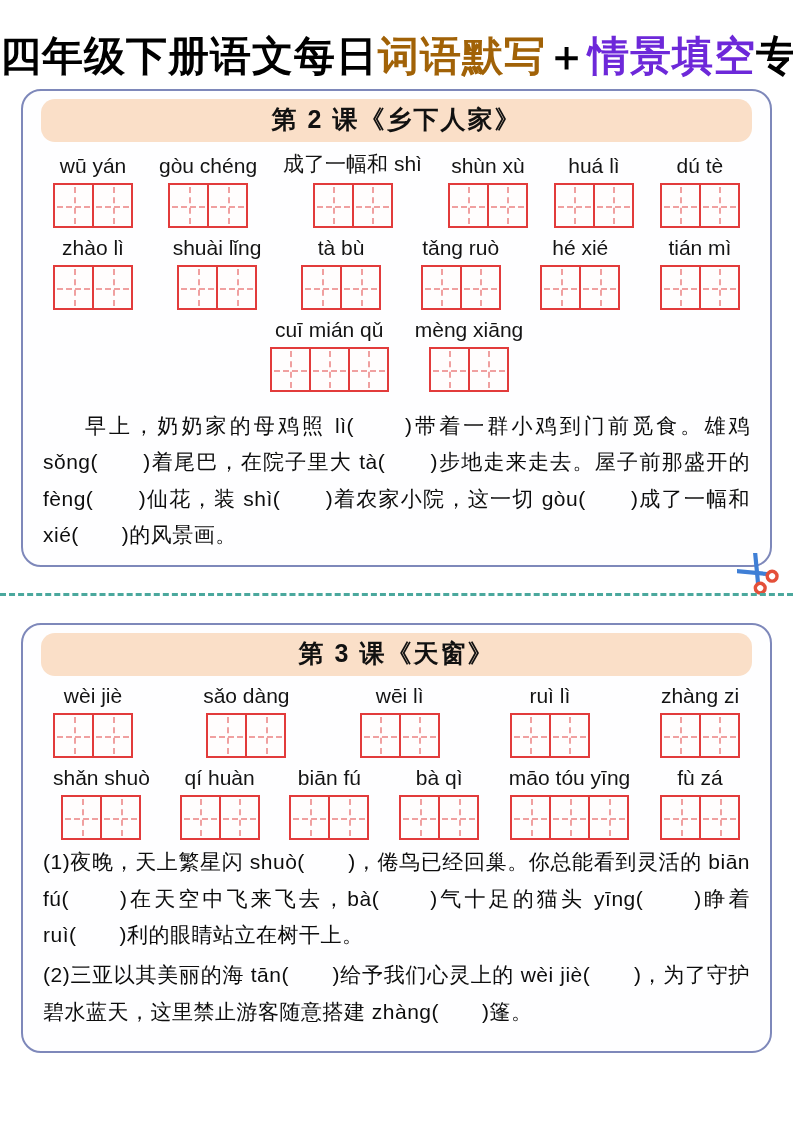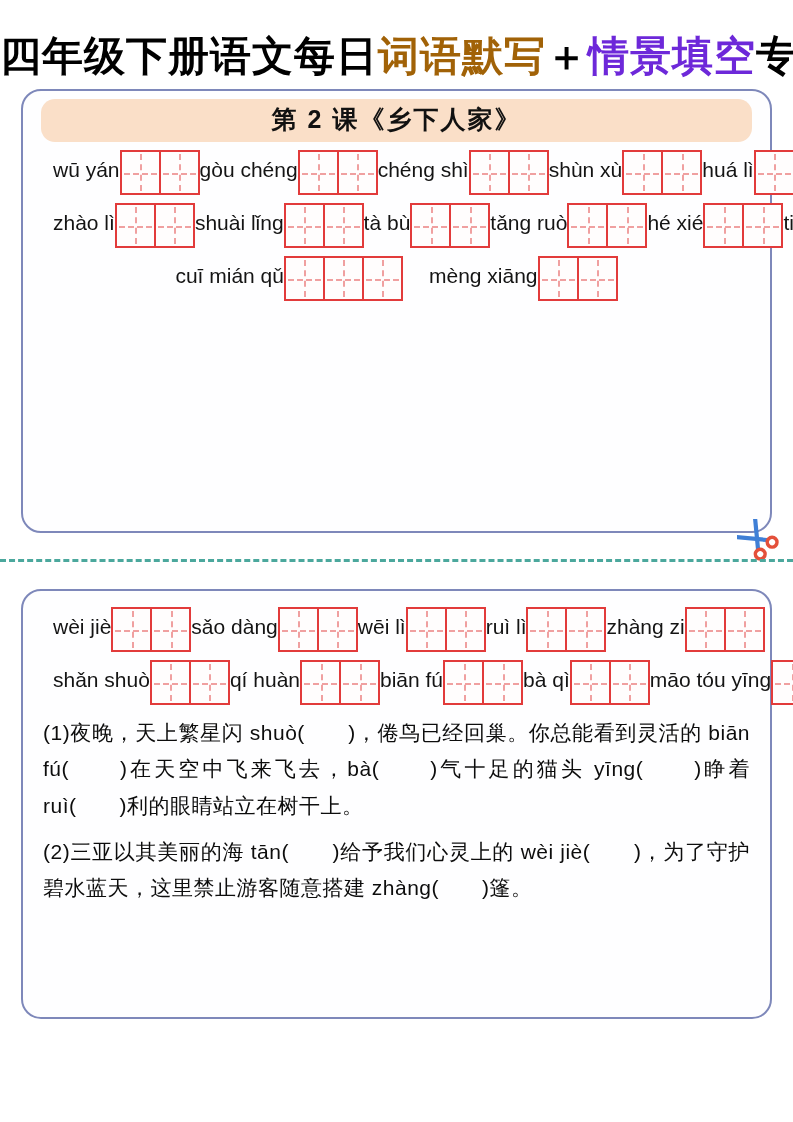--- a/index.html
+++ b/index.html
@@ -47,21 +47,21 @@
 
   
   .words-row {
     display: flex;
     justify-content: space-between;
     align-items: flex-end;
     padding: 0 14px;
     margin-top: 8px;
   }
   .words-row.centered { justify-content: center; gap: 26px; text-align: right; }
-  .word { display: flex; flex-direction: row; align-items: center; }
+  .word { display: flex; flex-direction: column; align-items: center; }
   .pinyin {
     font-size: 21px;
     color: #141414;
     margin-bottom: 5px;
     white-space: nowrap;
   }
   .grid { display: flex; }
   .cell {
     width: 41px; height: 45px;
     border: 2px solid #e23b3b;
@@ -81,21 +81,21 @@
   
   .para {
     font-size: 21px;
     line-height: 1.73;
     color: #0d0d0d;
     margin: 12px 4px 0;
     text-align: justify;
     letter-spacing: 0.5px;
   }
   .para.indent { text-indent: 2em; margin-top: 16px; }
-  .para.numbered { margin-top: 10px; }
+  .para.numbered { margin-top: 4px; }
 
   
   .separator { position: relative; height: 46px; margin-top: 0; }
   .separator .cut-line {
     position: absolute; left: 0; right: 0; top: 26px;
     border-top: 3.5px dashed #4ba89d;
   }
   .separator .scissors { position: absolute; right: 14px; top: -14px; }
 </style>
 </head>
@@ -117,21 +117,21 @@
         </div>
     </div>
     <div class="word">
       <span class="pinyin">gòu chéng</span>
       <div class="grid">
           <div class="cell"></div>
           <div class="cell"></div>
         </div>
     </div>
     <div class="word">
-      <span class="pinyin">chéng shì</span>
+      <span class="pinyin">成了一幅和 shì</span>
       <div class="grid">
           <div class="cell"></div>
           <div class="cell"></div>
         </div>
     </div>
     <div class="word">
       <span class="pinyin">shùn xù</span>
       <div class="grid">
           <div class="cell"></div>
           <div class="cell"></div>
@@ -209,37 +209,39 @@
     </div>
     <div class="word">
       <span class="pinyin">mèng xiāng</span>
       <div class="grid">
           <div class="cell"></div>
           <div class="cell"></div>
         </div>
     </div>
   </div>
 
+  <p class="para indent">早上，奶奶家的母鸡照 lì(　　)带着一群小鸡到门前觅食。雄鸡 sǒng(　　)着尾巴，在院子里大 tà(　　)步地走来走去。屋子前那盛开的 fèng(　　)仙花，装 shì(　　)着农家小院，这一切 gòu(　　)成了一幅和 xié(　　)的风景画。</p>
 </div>
 
 <div class="separator">
   <span class="scissors">
     <svg width="42" height="42" viewBox="0 0 40 40">
       <g transform="rotate(-45 20 20)">
         <line x1="7" y1="3" x2="26" y2="26" stroke="#3f7fd6" stroke-width="4" stroke-linecap="round"></line>
         <line x1="33" y1="3" x2="14" y2="26" stroke="#3f7fd6" stroke-width="4" stroke-linecap="round"></line>
         <circle cx="12" cy="31" r="4.6" fill="none" stroke="#e4503a" stroke-width="3.4"></circle>
         <circle cx="28" cy="31" r="4.6" fill="none" stroke="#e4503a" stroke-width="3.4"></circle>
       </g>
     </svg>
   </span>
   <div class="cut-line"></div>
 </div>
 
 <div class="card card-2">
+  <div class="card-header">第 3 课《天窗》</div>
 
   <div class="words-row">
     <div class="word">
       <span class="pinyin">wèi jiè</span>
       <div class="grid">
           <div class="cell"></div>
           <div class="cell"></div>
         </div>
     </div>
     <div class="word">

